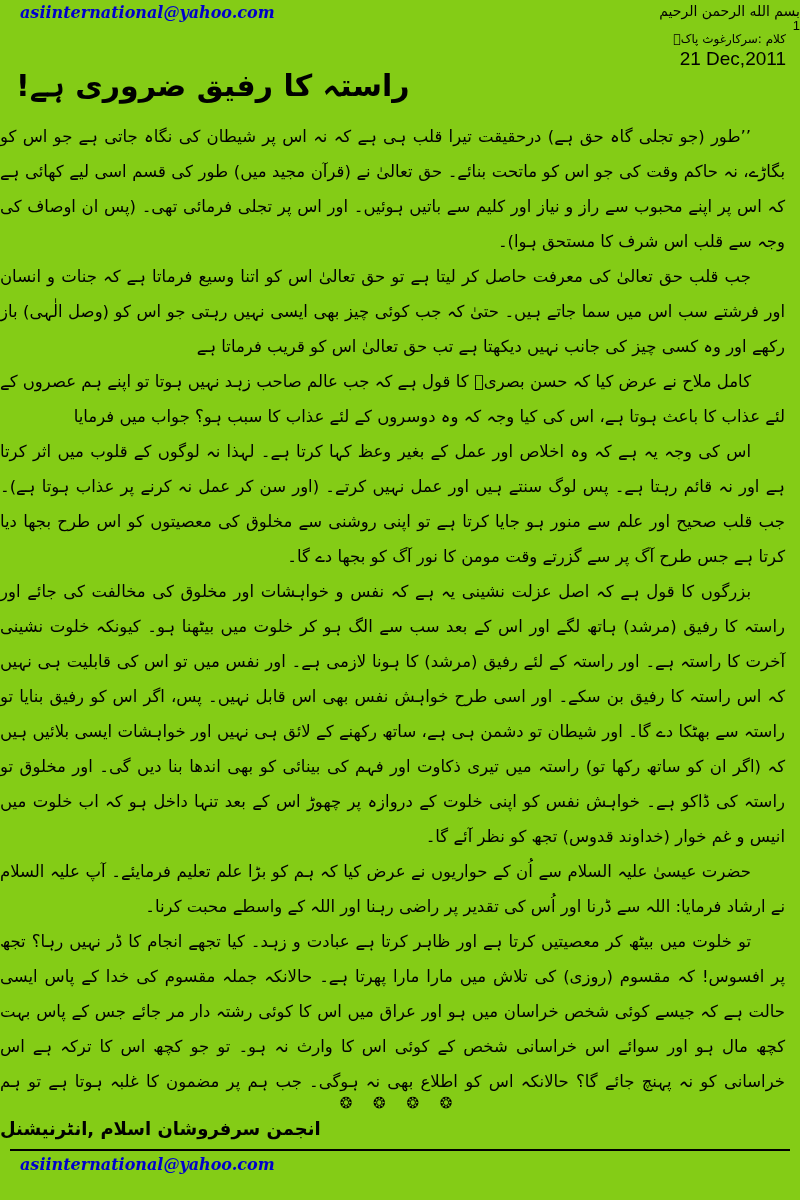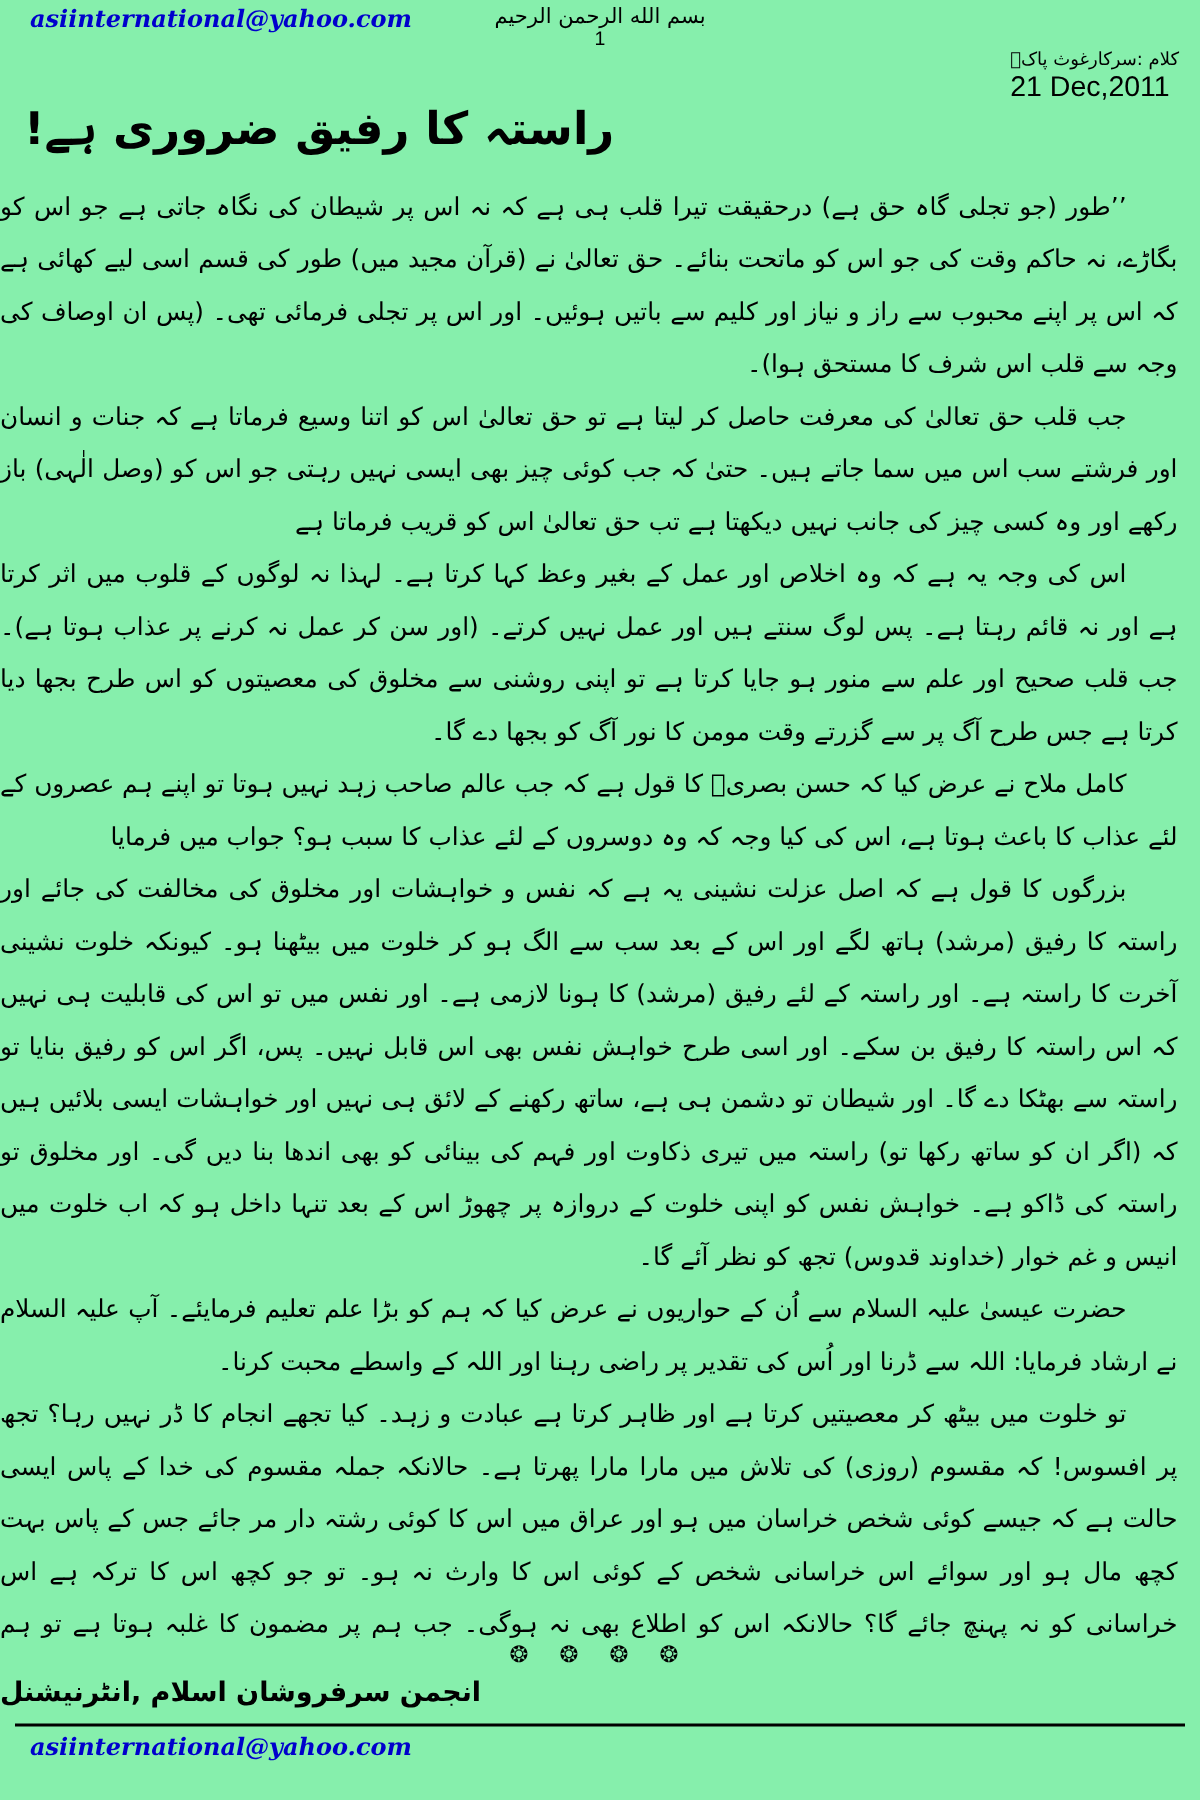--- a/index.html
+++ b/index.html
@@ -1,36 +1,36 @@
 <!DOCTYPE html>
 <html lang="ur"><head>
 <meta charset="utf-8">
 <style>
   html,body{margin:0;padding:0;background:#e8e8e8;}
   .page{
-    width:800px;height:1200px;margin:0 auto;background:#86efac;
+    width:800px;height:1200px;margin:0 auto;background:#84cc16;
     position:relative;overflow:hidden;display:flex;flex-direction:column;
     font-family:"DejaVu Sans",sans-serif;color:#000;
     box-sizing:border-box;
   }
   
   .header{position:relative;height:96px;flex:0 0 auto;}
   .hdr-email{
     position:absolute;left:20px;top:3px;
     font-family:"DejaVu Serif",serif;font-style:italic;font-weight:bold;
     font-size:16px;color:#0000cc;text-decoration:none;
   }
-  .hdr-center{position:absolute;left:0;right:0;top:4px;text-align:center;}
+  .hdr-center{position:absolute;left:0;right:0;top:4px;text-align:right;}
   .bismillah{font-size:14px;direction:rtl;line-height:1.1;}
   .page-number{font-size:13px;font-family:"Liberation Sans",sans-serif;line-height:1;}
   .hdr-right{position:absolute;right:14px;top:32px;text-align:right;direction:rtl;}
   .kalam{font-size:12px;line-height:1.3;}
   .hdr-date{
     direction:ltr;font-family:"Liberation Sans",sans-serif;
-    font-size:19px;line-height:1.2;text-align:left;
+    font-size:19px;line-height:1.2;text-align:right;
   }
   
   .title{
     text-align:left;direction:rtl;font-size:30px;font-weight:bold;
     margin:-28px 0 6px 16px;flex:0 0 auto;
   }
   
   .body-text{
     flex:1 1 auto;overflow:hidden;padding:10px 15px 0 0;
     direction:rtl;text-align:justify;
@@ -74,22 +74,22 @@
       <div class="kalam">کلام :سرکارغوث پاکؒ</div>
       <div class="hdr-date">21 Dec,2011</div>
     </div>
   </div>
 
   <div class="title">راستہ کا رفیق ضروری ہے!</div>
 
   <div class="body-text">
     <p>’’طور (جو تجلی گاہ حق ہے) درحقیقت تیرا قلب ہی ہے کہ نہ اس پر شیطان کی نگاہ جاتی ہے جو اس کو بگاڑے، نہ حاکم وقت کی جو اس کو ماتحت بنائے۔ حق تعالیٰ نے (قرآن مجید میں) طور کی قسم اسی لیے کھائی ہے کہ اس پر اپنے محبوب سے راز و نیاز اور کلیم سے باتیں ہوئیں۔ اور اس پر تجلی فرمائی تھی۔ (پس ان اوصاف کی وجہ سے قلب اس شرف کا مستحق ہوا)۔</p>
     <p>جب قلب حق تعالیٰ کی معرفت حاصل کر لیتا ہے تو حق تعالیٰ اس کو اتنا وسیع فرماتا ہے کہ جنات و انسان اور فرشتے سب اس میں سما جاتے ہیں۔ حتیٰ کہ جب کوئی چیز بھی ایسی نہیں رہتی جو اس کو (وصل الٰہی) باز رکھے اور وہ کسی چیز کی جانب نہیں دیکھتا ہے تب حق تعالیٰ اس کو قریب فرماتا ہے</p>
+    <p>کامل ملاح نے عرض کیا کہ حسن بصریؒ کا قول ہے کہ جب عالم صاحب زہد نہیں ہوتا تو اپنے ہم عصروں کے لئے عذاب کا باعث ہوتا ہے، اس کی کیا وجہ کہ وہ دوسروں کے لئے عذاب کا سبب ہو؟ جواب میں فرمایا</p>
     <p>اس کی وجہ یہ ہے کہ وہ اخلاص اور عمل کے بغیر وعظ کہا کرتا ہے۔ لہذا نہ لوگوں کے قلوب میں اثر کرتا ہے اور نہ قائم رہتا ہے۔ پس لوگ سنتے ہیں اور عمل نہیں کرتے۔ (اور سن کر عمل نہ کرنے پر عذاب ہوتا ہے)۔ جب قلب صحیح اور علم سے منور ہو جایا کرتا ہے تو اپنی روشنی سے مخلوق کی معصیتوں کو اس طرح بجھا دیا کرتا ہے جس طرح آگ پر سے گزرتے وقت مومن کا نور آگ کو بجھا دے گا۔</p>
-    <p>کامل ملاح نے عرض کیا کہ حسن بصریؒ کا قول ہے کہ جب عالم صاحب زہد نہیں ہوتا تو اپنے ہم عصروں کے لئے عذاب کا باعث ہوتا ہے، اس کی کیا وجہ کہ وہ دوسروں کے لئے عذاب کا سبب ہو؟ جواب میں فرمایا</p>
     <p>بزرگوں کا قول ہے کہ اصل عزلت نشینی یہ ہے کہ نفس و خواہشات اور مخلوق کی مخالفت کی جائے اور راستہ کا رفیق (مرشد) ہاتھ لگے اور اس کے بعد سب سے الگ ہو کر خلوت میں بیٹھنا ہو۔ کیونکہ خلوت نشینی آخرت کا راستہ ہے۔ اور راستہ کے لئے رفیق (مرشد) کا ہونا لازمی ہے۔ اور نفس میں تو اس کی قابلیت ہی نہیں کہ اس راستہ کا رفیق بن سکے۔ اور اسی طرح خواہش نفس بھی اس قابل نہیں۔ پس، اگر اس کو رفیق بنایا تو راستہ سے بھٹکا دے گا۔ اور شیطان تو دشمن ہی ہے، ساتھ رکھنے کے لائق ہی نہیں اور خواہشات ایسی بلائیں ہیں کہ (اگر ان کو ساتھ رکھا تو) راستہ میں تیری ذکاوت اور فہم کی بینائی کو بھی اندھا بنا دیں گی۔ اور مخلوق تو راستہ کی ڈاکو ہے۔ خواہش نفس کو اپنی خلوت کے دروازہ پر چھوڑ اس کے بعد تنہا داخل ہو کہ اب خلوت میں انیس و غم خوار (خداوند قدوس) تجھ کو نظر آئے گا۔</p>
     <p>حضرت عیسیٰ علیہ السلام سے اُن کے حواریوں نے عرض کیا کہ ہم کو بڑا علم تعلیم فرمایئے۔ آپ علیہ السلام نے ارشاد فرمایا: اللہ سے ڈرنا اور اُس کی تقدیر پر راضی رہنا اور اللہ کے واسطے محبت کرنا۔</p>
     <p>تو خلوت میں بیٹھ کر معصیتیں کرتا ہے اور ظاہر کرتا ہے عبادت و زہد۔ کیا تجھے انجام کا ڈر نہیں رہا؟ تجھ پر افسوس! کہ مقسوم (روزی) کی تلاش میں مارا مارا پھرتا ہے۔ حالانکہ جملہ مقسوم کی خدا کے پاس ایسی حالت ہے کہ جیسے کوئی شخص خراسان میں ہو اور عراق میں اس کا کوئی رشتہ دار مر جائے جس کے پاس بہت کچھ مال ہو اور سوائے اس خراسانی شخص کے کوئی اس کا وارث نہ ہو۔ تو جو کچھ اس کا ترکہ ہے اس خراسانی کو نہ پہنچ جائے گا؟ حالانکہ اس کو اطلاع بھی نہ ہوگی۔ جب ہم پر مضمون کا غلبہ ہوتا ہے تو ہم دوسری (وصل الٰہی کی) گفتگو کرنے لگتے ہیں (جس کو تم سمجھتے نہیں ہو)۔‘‘</p>
 
   </div>
 
   <div class="footer">
     <div class="ornament">❂ ❂ ❂ ❂</div>
     <div class="org-name">انجمن سرفروشان اسلام ,انٹرنیشنل</div>
     <hr class="footer-rule">

